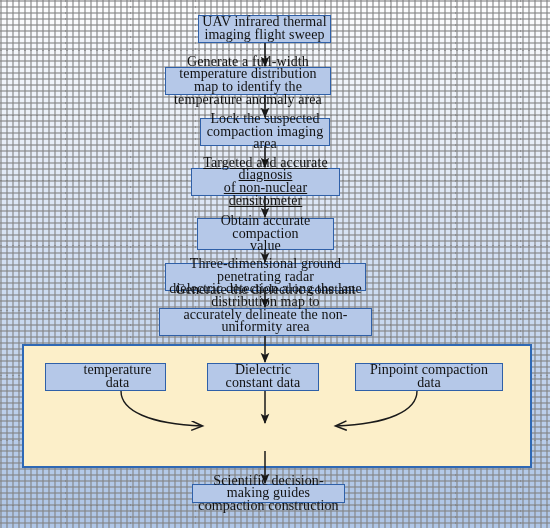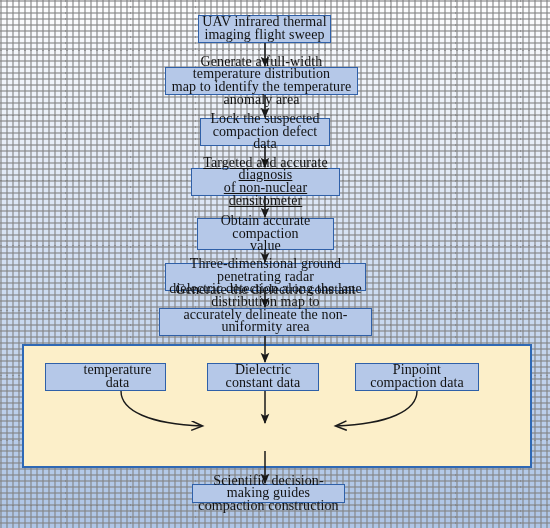--- a/index.html
+++ b/index.html
@@ -148,28 +148,28 @@
       <path d="M121,391 C121,411 150,424 202,426"></path>
       <path d="M417,391 C417,411 388,424 336,426"></path>
     </g>
   </svg>
 
   <div class="node" style="left:198px; top:15px; width:133px; height:28px;">
     <span>UAV infrared thermal
 imaging flight sweep</span>
   </div>
 
-  <div class="node" style="left:165px; top:67px; width:193px; height:28px;">
+  <div class="node" style="left:165px; top:67px; width:166px; height:28px;">
     <span>Generate a full-width temperature distribution
 map to identify the temperature anomaly area</span>
   </div>
 
   <div class="node" style="left:200px; top:118px; width:130px; height:28px;">
     <span>Lock the suspected
-compaction defect data</span>
+compaction imaging area</span>
   </div>
 
   <div class="node" style="left:191px; top:168px; width:149px; height:28px;text-decoration:underline;">
     <span>Targeted and accurate diagnosis
 of non-nuclear densitometer</span>
   </div>
 
   <div class="node" style="left:197px; top:218px; width:137px; height:32px;">
     <span>Obtain accurate compaction
 value</span>
@@ -186,21 +186,21 @@
   </div>
 
   <div class="node" style="left:45px; top:363px; width:121px; height:28px;padding-left:27px;">
     <span>temperature data</span>
   </div>
 
   <div class="node" style="left:207px; top:363px; width:112px; height:28px;">
     <span>Dielectric constant data</span>
   </div>
 
-  <div class="node" style="left:355px; top:363px; width:124px; height:28px;">
+  <div class="node" style="left:355px; top:363px; width:148px; height:28px;">
     <span>Pinpoint compaction data</span>
   </div>
 
 
   <div class="node" style="left:192px; top:484px; width:153px; height:19px;">
     <span>Scientific decision-making guides
 compaction construction</span>
   </div>
 
 </div>

